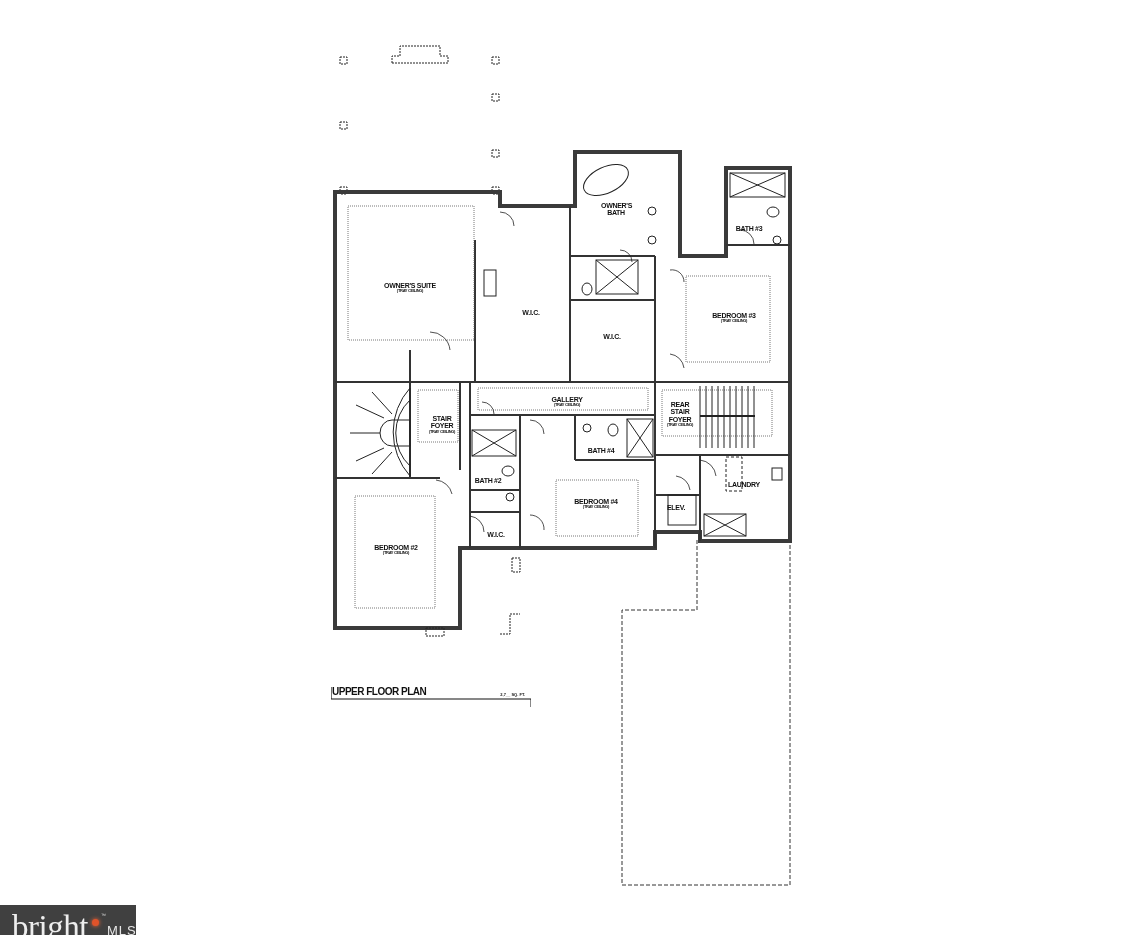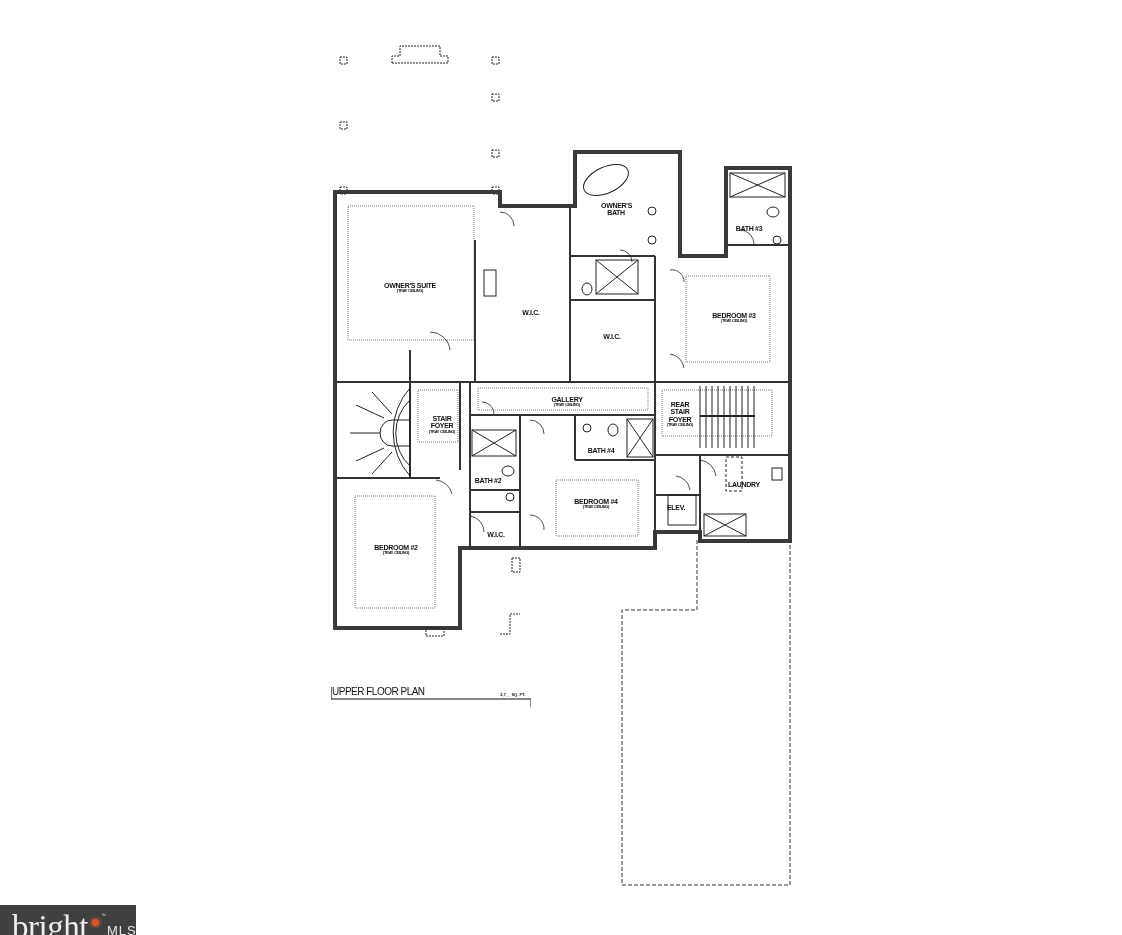--- a/index.html
+++ b/index.html
@@ -2,21 +2,21 @@
 <html><head>
 <meta charset="utf-8">
 <style>
   html,body{margin:0;padding:0;background:#ffffff;}
   body{width:1122px;height:935px;position:relative;overflow:hidden;font-family:"Liberation Sans",sans-serif;}
   #plan{position:absolute;left:0;top:0;}
   .lbl{position:absolute;text-align:center;font-family:"Liberation Sans",sans-serif;font-weight:bold;color:#111;line-height:1.05;transform:translate(-50%,-50%);white-space:nowrap;letter-spacing:-0.3px;}
   .lbl .main{font-size:7px;display:block;}
   .lbl .sub{font-size:4px;display:block;}
   .title-wrap{position:absolute;left:331px;top:686px;width:200px;height:20px;}
-  .title{position:absolute;left:1px;top:0;font-size:10px;font-weight:normal;color:#111;letter-spacing:-0.5px;}
+  .title{position:absolute;left:1px;top:0;font-size:10px;font-weight:bold;color:#111;letter-spacing:-0.5px;}
   .area{position:absolute;right:6px;top:6px;font-size:4px;font-weight:bold;color:#111;}
   .logo{position:absolute;left:0;top:885px;width:136px;height:50px;background:#404040;margin-top:20px;}
   .logo .b{position:absolute;left:12px;top:4px;font-family:"Liberation Serif",serif;font-size:33px;color:#eeeeee;letter-spacing:-0.5px;}
   .logo .m{position:absolute;left:107px;top:18px;font-size:13px;color:#e6e6e6;letter-spacing:1px;}
   .logo .dot{position:absolute;left:92px;top:14px;width:7px;height:7px;border-radius:50%;background:#e0532a;box-shadow:0 0 4px #ff6a3a;}
   .logo .tm{position:absolute;left:101px;top:7px;font-size:5px;color:#ddd;}
 </style>
 </head>
 <body>
 

